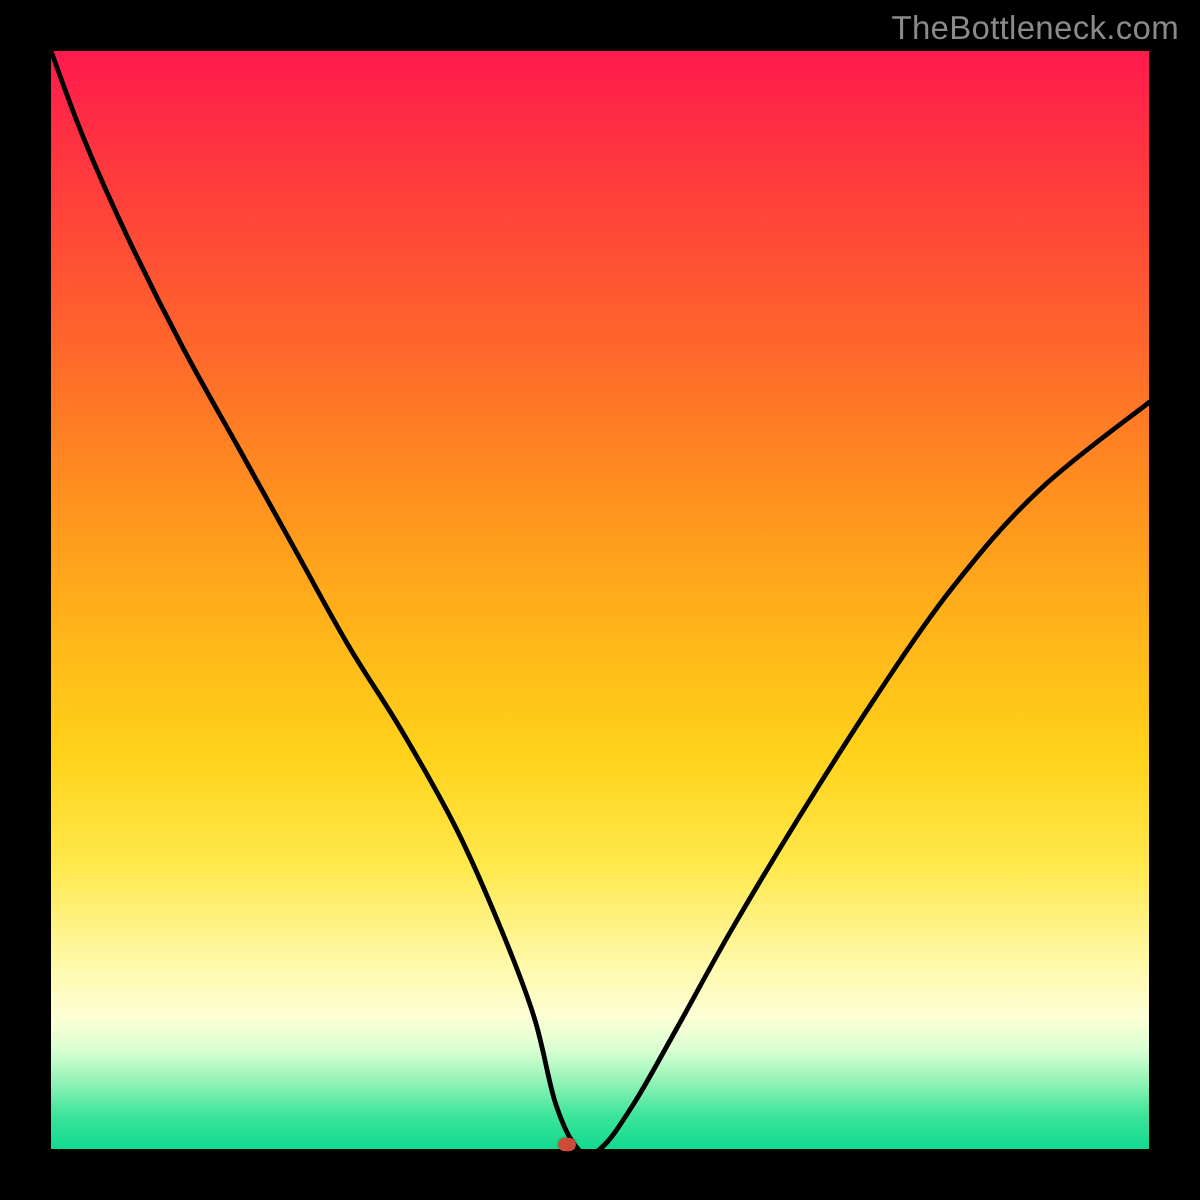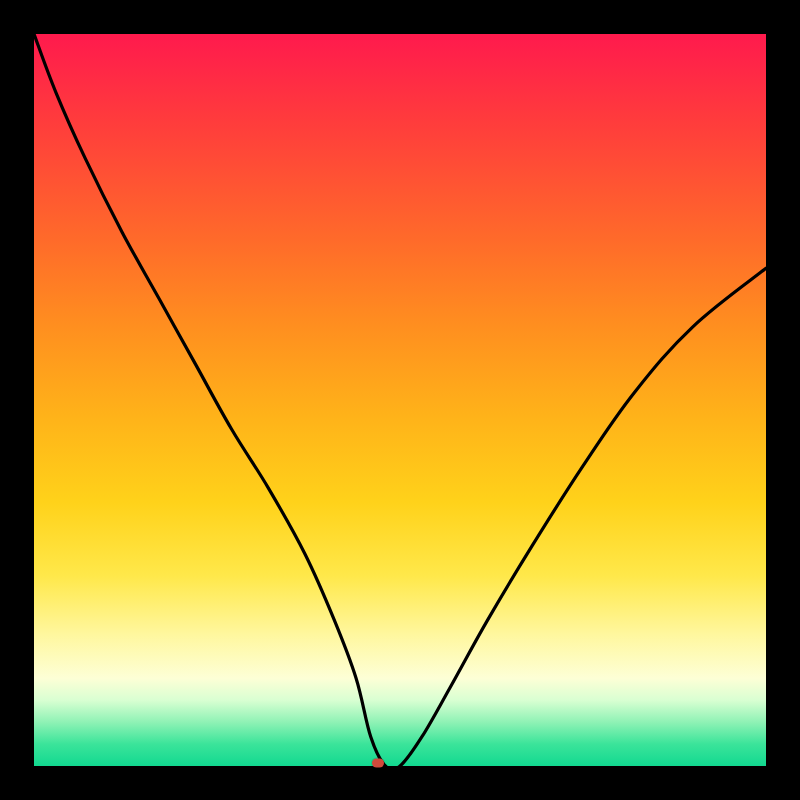--- a/index.html
+++ b/index.html
@@ -71,13 +71,14 @@
 </head>
 <body>
 
 <div class="frame">
   <div class="plot">
     <svg class="curve" viewBox="0 0 732 732" preserveAspectRatio="none">
       <path id="curve-path" fill="none" stroke="#000" stroke-width="3.2" stroke-linejoin="round" stroke-linecap="round" d="M 0 0 C 3.9528 10.54079999999999, 12.7368 36.16079999999994, 21.96 58.559999999999945 C 31.1832 80.95919999999995, 39.381600000000006 99.40560000000005, 51.24 124.44000000000005 C 63.0984 149.47440000000006, 74.664 172.6056, 87.84 197.64 C 101.016 222.67439999999996, 111.26400000000001 239.80319999999998, 124.44000000000001 263.52 C 137.616 287.23679999999996, 147.864 305.6832, 161.04 329.4 C 174.21599999999998 353.11679999999996, 184.464 372.88079999999997, 197.64000000000001 395.28 C 210.81600000000003 417.6792, 221.06400000000002 431.44079999999997, 234.24 453.84 C 247.416 476.2392, 258.98159999999996 496.0032, 270.84 519.72 C 282.6984 543.4368000000001, 290.8968 563.2008000000001, 300.12 585.6 C 309.3432 607.9992, 315.49199999999996 623.0784, 322.08 644.16 C 328.668 665.2416, 331.44960000000003 686.9088, 336.72 702.72 C 341.9904 718.5312, 346.0896 726.7296, 351.36 732 C 356.6304 737.2704, 359.412 737.2704, 366 732 C 372.588 726.7296, 378.7368 717.2136, 387.96000000000004 702.72 C 397.18320000000006 688.2264, 405.38159999999993 672.5616, 417.23999999999995 651.48 C 429.09839999999997 630.3984, 439.34639999999996 610.6344, 453.84 585.6 C 468.3336 560.5656, 480.63120000000004 540.0696, 497.76000000000005 512.4 C 514.8888000000001 484.7304, 530.5536 459.5496, 549 431.88 C 567.4464 404.2104, 580.476 383.7144, 600.24 358.68 C 620.004 333.6456, 635.0832 315.1992, 658.8000000000001 292.8 C 682.5168000000001 270.4008, 718.8240000000001 244.78079999999997, 732 234.23999999999995"></path>
     </svg>
     <div class="marker" id="marker" style="left: 344.04px; top: 729px; background: rgb(208, 74, 60);"></div>
   </div>
+  <div class="watermark">TheBottleneck.com</div>
 </div>
 
 </body></html>

